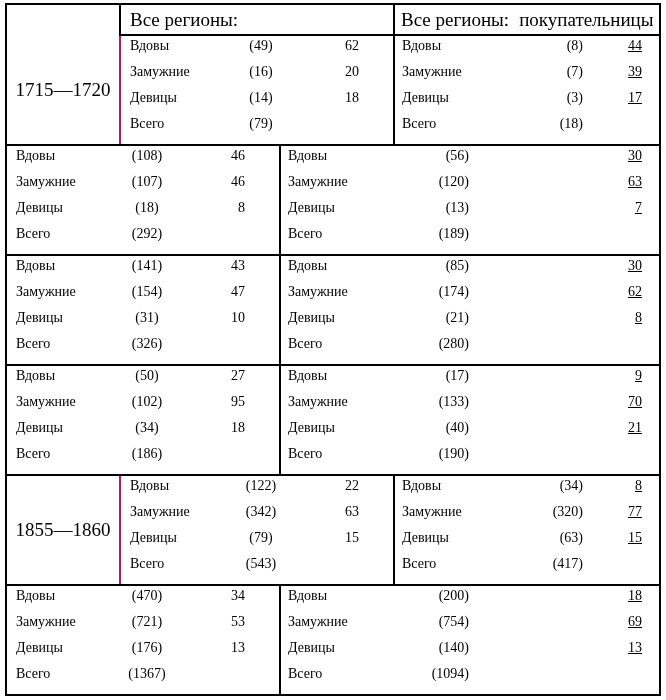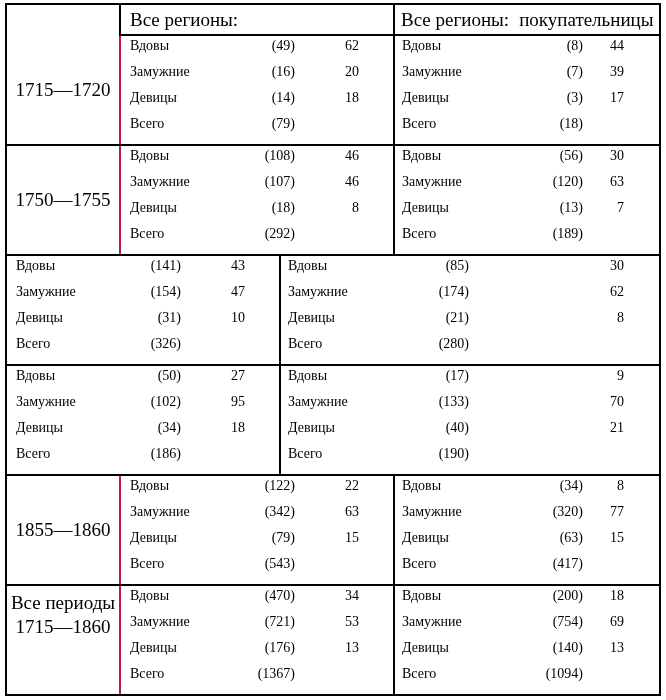--- a/index.html
+++ b/index.html
@@ -103,26 +103,26 @@
   }
 
   .stat-line {
     display: flex;
     align-items: baseline;
     height: 26px;
     font-size: 14px;
     white-space: nowrap;
   }
   .half-left .stat-label  { flex: 0 0 106px; padding-left: 9px; box-sizing: border-box; }
-  .half-left .stat-count  { flex: 0 0 68px;  text-align: right; }
+  .half-left .stat-count  { flex: 0 0 68px;  text-align: center; }
   .half-left .stat-pct    { flex: 0 0 78px;  text-align: right; padding-right: 14px; box-sizing: border-box; }
 
   .half-right .stat-label { flex: 0 0 116px; padding-left: 7px; box-sizing: border-box; }
   .half-right .stat-count { flex: 0 0 72px;  text-align: right; }
-  .half-right .stat-pct   { flex: 1 1 auto;  text-align: right; padding-right: 35px; box-sizing: border-box; }
+  .half-right .stat-pct   { flex: 1 1 auto;  text-align: right; padding-right: 17px; box-sizing: border-box; text-decoration: underline; }
 </style>
 </head>
 <body>
 
 <div id="table-root">
 
   <div class="header-row">
     <div class="hdr-period-blank"></div>
 
     <div class="hdr-cell hdr-left">
@@ -181,23 +181,20 @@
             <span class="stat-pct">17</span>
           </div>
           <div class="stat-line">
             <span class="stat-label">Всего</span>
             <span class="stat-count">(18)</span>
             <span class="stat-pct"></span>
           </div>
         </div>
       </div>
       <div class="band">
-        <div class="period-cell">
-          <span class="period-line">1750—1755</span>
-        </div>
         <div class="half half-left">
           <div class="stat-line">
             <span class="stat-label">Вдовы</span>
             <span class="stat-count">(108)</span>
             <span class="stat-pct">46</span>
           </div>
           <div class="stat-line">
             <span class="stat-label">Замужние</span>
             <span class="stat-count">(107)</span>
             <span class="stat-pct">46</span>
@@ -371,24 +368,20 @@
             <span class="stat-pct">15</span>
           </div>
           <div class="stat-line">
             <span class="stat-label">Всего</span>
             <span class="stat-count">(417)</span>
             <span class="stat-pct"></span>
           </div>
         </div>
       </div>
       <div class="band">
-        <div class="period-cell top-aligned">
-          <span class="period-line">Все периоды</span>
-          <span class="period-line">1715—1860</span>
-        </div>
         <div class="half half-left">
           <div class="stat-line">
             <span class="stat-label">Вдовы</span>
             <span class="stat-count">(470)</span>
             <span class="stat-pct">34</span>
           </div>
           <div class="stat-line">
             <span class="stat-label">Замужние</span>
             <span class="stat-count">(721)</span>
             <span class="stat-pct">53</span>

